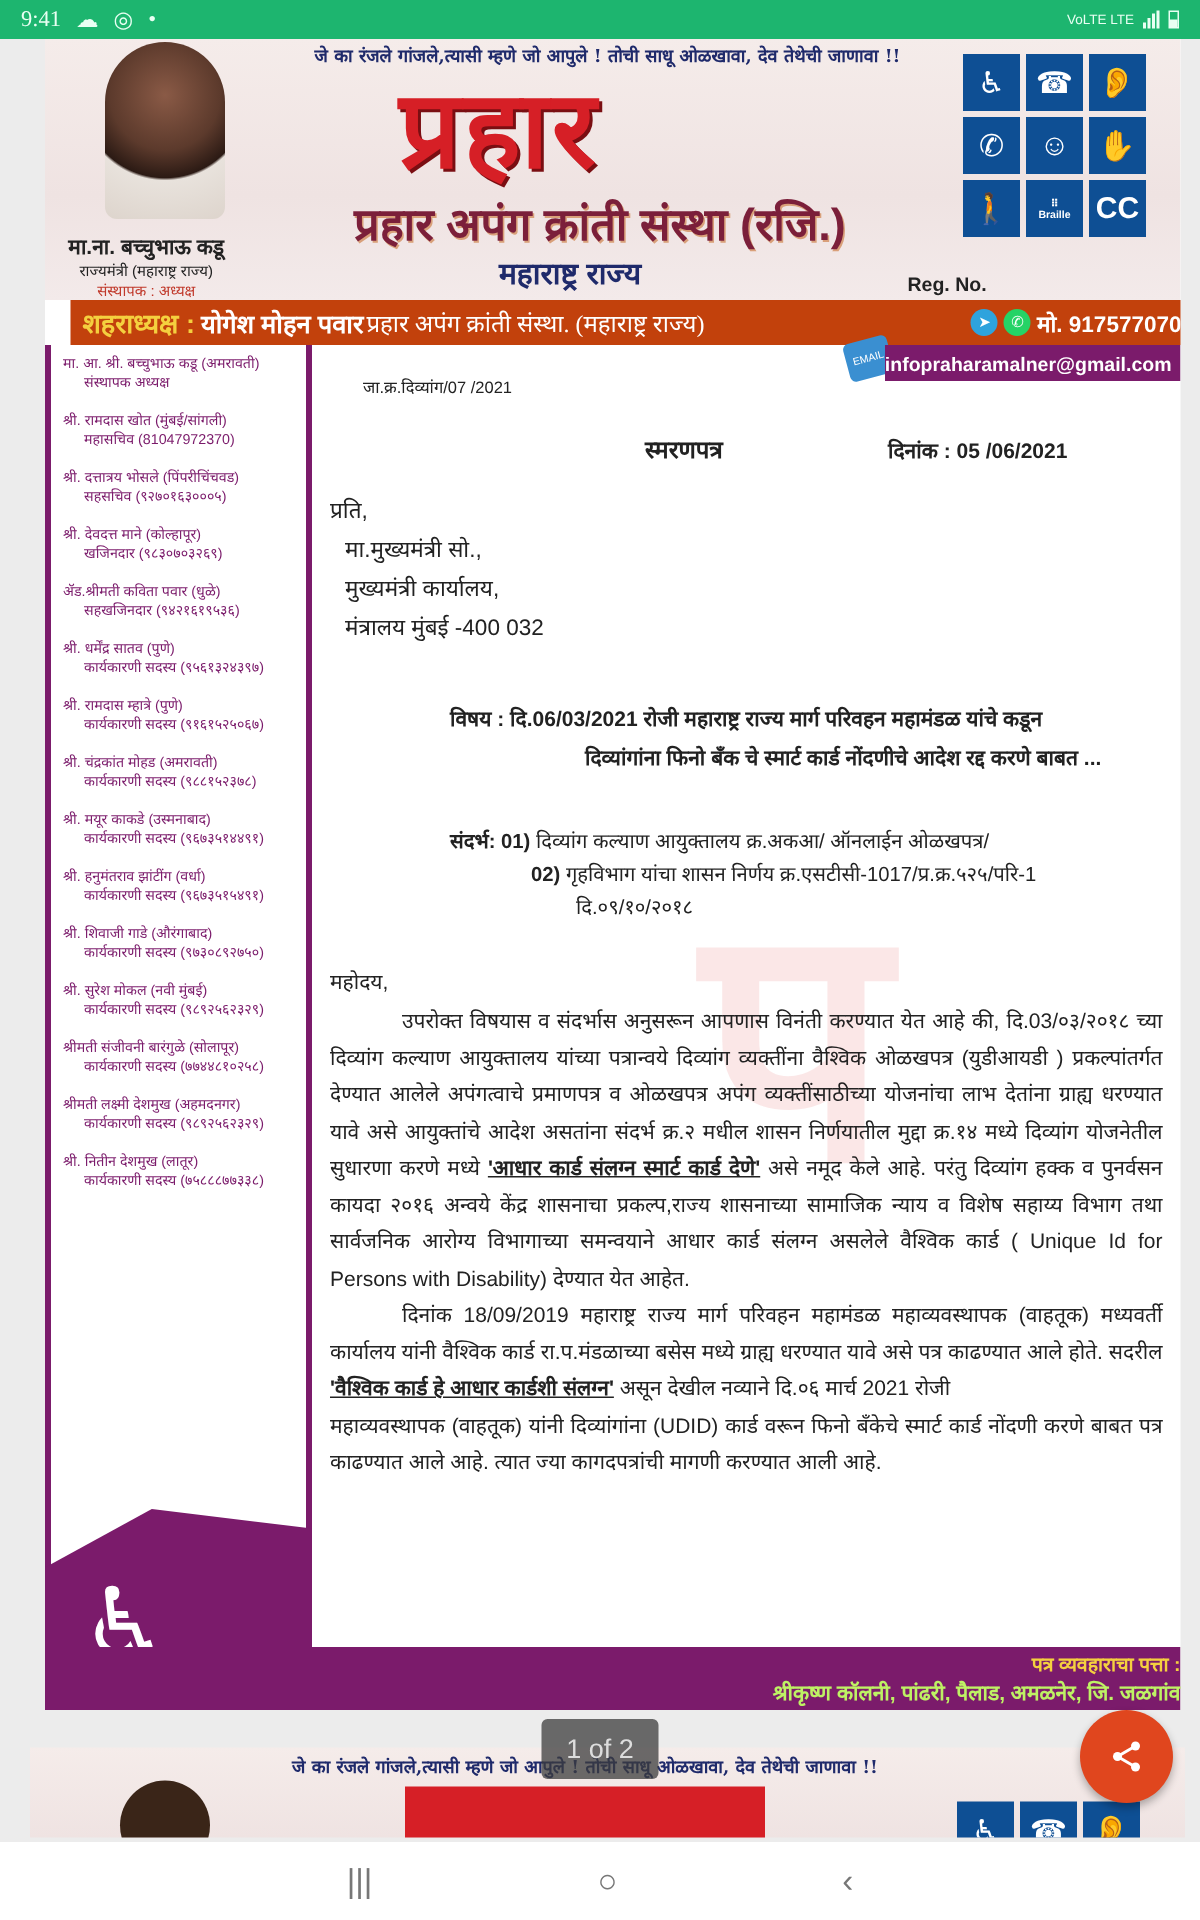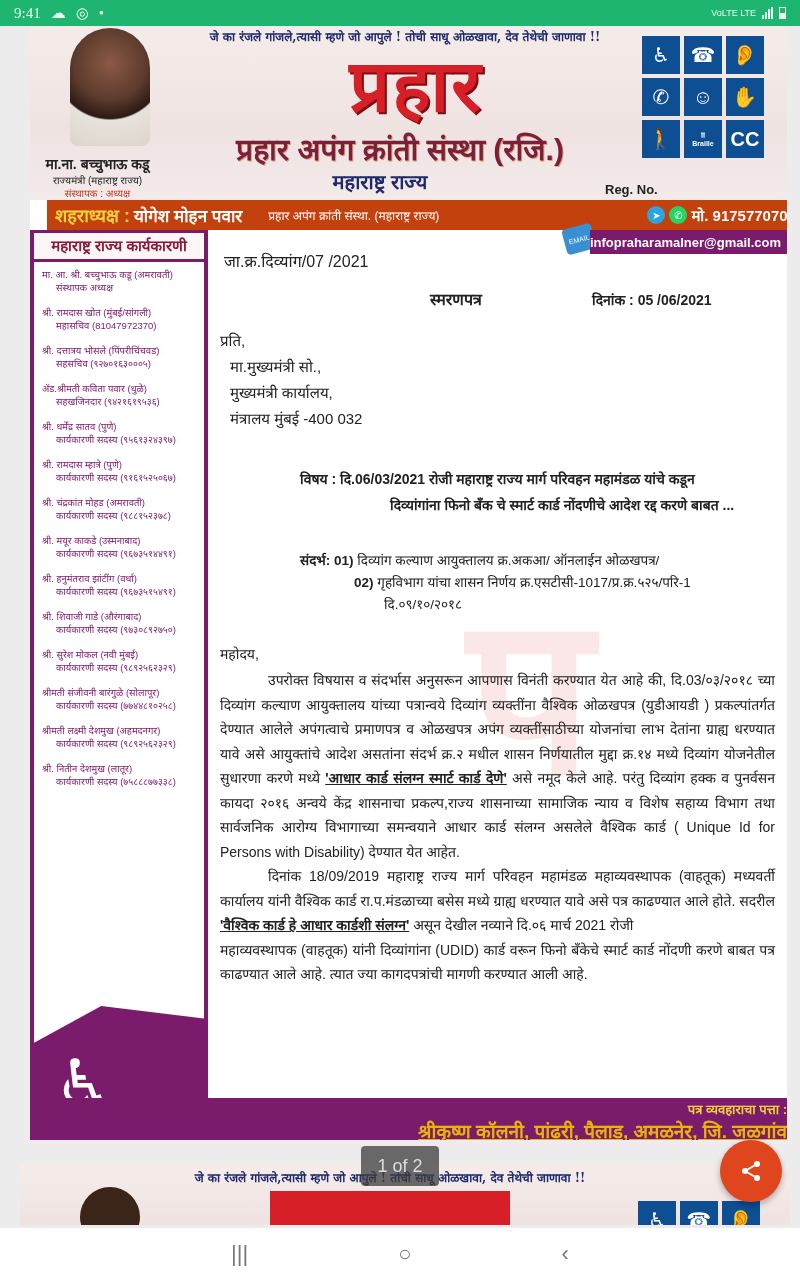--- a/index.html
+++ b/index.html
@@ -12,67 +12,67 @@
   .batt { width: 7px; height: 12px; border: 1px solid #e9fff3; position: relative; }
   .batt::after { content: ""; position: absolute; left: 0; right: 0; bottom: 0; height: 55%; background: #e9fff3; }
 
   .page { position: absolute; left: 30px; top: 26px; width: 757px; height: 1114px; background: #fff; overflow: hidden; }
   .header { position: absolute; left: 0; top: 0; width: 757px; height: 174px; background: linear-gradient(180deg,#f5ecea 0%,#efe3e2 60%,#f3eaea 100%); }
   .motto { position: absolute; left: 140px; top: 2px; width: 470px; text-align: center; font-size: 12px; font-weight: bold; color: #1f2a6b; font-family: "DejaVu Serif", serif; }
   .photo { position: absolute; left: 40px; top: 2px; width: 80px; height: 118px; border-radius: 40px 40px 8px 8px; background: radial-gradient(circle at 50% 30%, #8a5a46 0%, #5c3a2c 40%, #2b1a14 60%, #e8e2dc 62%, #ddd4cc 100%); }
   .leader-name { position: absolute; left: 0; top: 128px; width: 135px; text-align: center; font-size: 14px; font-weight: bold; color: #222; }
   .leader-role { position: absolute; left: 0; top: 147px; width: 135px; text-align: center; font-size: 10px; color: #222; }
   .leader-title { position: absolute; left: 0; top: 160px; width: 135px; text-align: center; font-size: 10px; color: #c0392b; }
-  .logo { position: absolute; left: 256px; top: 20px; width: 260px; height: 80px; color: #d61f26; font-size: 72px; font-weight: 900; text-align: center; line-height: 80px; letter-spacing: 2px; text-shadow: 2px 2px 0 #7a0e12; font-family: "DejaVu Sans", sans-serif; }
+  .logo { position: absolute; left: 236px; top: 20px; width: 260px; height: 80px; color: #d61f26; font-size: 72px; font-weight: 900; line-height: 80px; letter-spacing: 2px; text-shadow: 2px 2px 0 #7a0e12; font-family: "DejaVu Sans", sans-serif; }
   .org-name { position: absolute; left: 140px; top: 102px; width: 460px; text-align: center; font-size: 30px; font-weight: 900; color: #7b1f3a; text-shadow: 1px 1px 0 #d9a07a; }
   .org-state { position: absolute; left: 250px; top: 142px; width: 200px; text-align: center; font-size: 20px; font-weight: bold; color: #1f2a6b; }
   .icons-grid { position: absolute; left: 612px; top: 10px; width: 125px; display: grid; grid-template-columns: repeat(3, 38px); gap: 4px; }
   .icons-grid div { width: 38px; height: 38px; background: #0e4f94; color: #fff; display: flex; align-items: center; justify-content: center; font-size: 20px; font-weight: bold; }
   .icons-grid .braille { flex-direction: column; font-size: 7px; }
   .regno { position: absolute; left: 575px; top: 156px; font-size: 13px; font-weight: bold; color: #222; }
 
   .purplebar { position: absolute; left: 17px; top: 174px; width: 757px; height: 30px; background: #c2410c; display: flex; align-items: center; padding: 0 8px; }
   .pb-president { color: #f4d03f; font-size: 18px; font-weight: 900; }
   .pb-name { color: #fff; font-size: 17px; font-weight: bold; margin-left: 4px; }
-  .pb-org { color: #fff; font-size: 12px; margin-left: 26px; font-family: Liberation Sans, sans-serif; }
+  .pb-org { color: #fff; font-size: 16px; margin-left: 2px; font-family: Liberation Serif, serif; }
   .pb-contact { margin-left: auto; display: flex; align-items: center; gap: 4px; color: #fff; font-size: 15px; font-weight: bold; }
   .circ { width: 18px; height: 18px; border-radius: 50%; display: inline-flex; align-items: center; justify-content: center; font-size: 10px; color: #fff; }
   .email-bar { position: absolute; left: 560px; top: 204px; width: 197px; height: 24px; background: #7b1b6b; color: #fff; font-size: 13px; font-weight: bold; display: flex; align-items: center; justify-content: flex-end; padding-right: 6px; }
   .email-icon { position: absolute; left: 534px; top: 200px; width: 30px; height: 26px; background: #3a8fd1; border-radius: 4px; transform: rotate(-15deg); color: #fff; font-size: 7px; display: flex; align-items: center; justify-content: center; }
 
   .sidebar { position: absolute; left: 0; top: 204px; width: 178px; height: 910px; border: 4px solid #7b1b6b; border-top: none; background: #fff; }
   .sb-head { height: 32px; border-bottom: 3px solid #7b1b6b; border-top: 3px solid #7b1b6b; color: #8b1a3a; font-size: 15px; font-weight: bold; text-align: center; line-height: 26px; background: #fdf6f6; }
   .sb-list { padding: 6px 4px 0 8px; }
   .sb-item { margin-bottom: 12px; font-size: 9.5px; color: #7b1b6b; line-height: 13px; }
   .sb-item .n { display: block; }
   .sb-item .r { display: block; padding-left: 14px; }
   .sb-foot { position: absolute; left: -4px; bottom: 0; width: 178px; height: 130px; background: #7b1b6b; clip-path: polygon(0 30%, 40% 0, 100% 10%, 100% 100%, 0 100%); }
   .wheel { position: absolute; left: 20px; bottom: 16px; font-size: 64px; color: #fff; }
 
   .letter { position: absolute; left: 190px; top: 218px; width: 560px; color: #222; font-size: 14px; }
-  .ref-no { position: absolute; left: 4px; top: 6px; font-size: 16px; }
+  .ref-no { position: absolute; left: 22px; top: 6px; font-size: 11px; }
   .title { position: absolute; left: 210px; top: 44px; font-size: 16px; font-weight: bold; }
   .date { position: absolute; left: 372px; top: 46px; font-size: 14px; font-weight: bold; }
   .to { position: absolute; left: 0; top: 84px; font-size: 15px; line-height: 26px; }
   .to .i { padding-left: 10px; }
   .subject { position: absolute; left: 80px; top: 222px; width: 470px; font-size: 14px; font-weight: bold; line-height: 26px; }
   .subject .l2 { padding-left: 90px; }
   .refs { position: absolute; left: 80px; top: 306px; width: 470px; font-size: 13.5px; line-height: 22px; }
   .refs b { font-weight: bold; }
   .refs .ind2 { padding-left: 54px; }
   .refs .ind3 { padding-left: 84px; }
   .salute { position: absolute; left: 0; top: 400px; font-size: 14px; }
   .body { position: absolute; left: 0; top: 424px; width: 555px; font-size: 14px; line-height: 24.5px; text-align: justify; }
   .body p { text-indent: 48px; }
   .body u { font-weight: bold; }
   .watermark { position: absolute; left: 260px; top: 540px; width: 480px; height: 260px; color: rgba(220,60,60,0.12); font-size: 220px; font-weight: 900; text-align: center; line-height: 260px; pointer-events: none; }
 
   .footer { position: absolute; left: 0; top: 1072px; width: 757px; height: 42px; background: #7b1b6b; text-align: right; }
   .footer .f1 { color: #f4d03f; font-size: 13px; font-weight: bold; padding-top: 2px; }
-  .footer .f2 { color: #eab308; font-size: 19px; font-weight: bold; text-decoration: underline; }
+  .footer .f2 { color: #bef264; font-size: 14px; font-weight: bold; }
 
   .page2 { position: absolute; left: 20px; top: 1165px; width: 770px; height: 60px; background: linear-gradient(180deg,#f5ecea,#efe3e2); overflow: hidden; }
   .page2 .motto2 { position: absolute; left: 140px; top: 4px; width: 460px; text-align: center; font-size: 12px; font-weight: bold; color: #1f2a6b; font-family: "DejaVu Serif", serif; }
   .page2 .logo2 { position: absolute; left: 250px; top: 26px; width: 240px; height: 40px; background: #d61f26; }
   .page2 .photo2 { position: absolute; left: 60px; top: 22px; width: 60px; height: 60px; border-radius: 30px; background: #3a2518; }
   .page2 .ic { position: absolute; top: 36px; width: 38px; height: 38px; background: #0e4f94; color: #fff; display: flex; align-items: center; justify-content: center; font-size: 20px; }
 
   .page-indicator { position: absolute; left: 361px; top: 1146px; width: 78px; height: 40px; background: rgba(60,60,60,0.75); color: #ddd; font-size: 18px; border-radius: 4px; text-align: center; line-height: 40px; }
   .share-fab { position: absolute; left: 720px; top: 1140px; width: 62px; height: 62px; border-radius: 50%; background: #e0461e; color: #fff; display: flex; align-items: center; justify-content: center; box-shadow: 0 3px 6px rgba(0,0,0,0.3); }
 
@@ -135,33 +135,36 @@
     <span class="pb-contact">
       <span class="circ" style="background:#2ea3dd">➤</span>
       <span class="circ" style="background:#25d366">✆</span>
       <span>मो. 9175770707</span>
     </span>
   </div>
   <div class="email-icon">EMAIL</div>
   <div class="email-bar">infopraharamalner@gmail.com</div>
 
   <div class="sidebar">
-    <div class="sb-head">महाराष्ट्र राज्य कार्यकारणी</div>
     <div class="sb-list">
       <div class="sb-item">
           <span class="n">मा. आ. श्री. बच्चुभाऊ कडू (अमरावती)</span>
           <span class="r">संस्थापक अध्यक्ष</span>
         </div>
       <div class="sb-item">
           <span class="n">श्री. रामदास खोत (मुंबई/सांगली)</span>
           <span class="r">महासचिव (81047972370)</span>
         </div>
       <div class="sb-item">
           <span class="n">श्री. दत्तात्रय भोसले (पिंपरीचिंचवड)</span>
           <span class="r">सहसचिव (९२७०१६३०००५)</span>
+        </div>
+      <div class="sb-item">
+          <span class="n">श्री. देवदत्त माने (कोल्हापूर)</span>
+          <span class="r">खजिनदार (९८३०७०३२६९)</span>
         </div>
       <div class="sb-item">
           <span class="n">ॲड.श्रीमती कविता पवार (धुळे)</span>
           <span class="r">सहखजिनदार (९४२१६१९५३६)</span>
         </div>
       <div class="sb-item">
           <span class="n">श्री. धर्मेंद्र सातव (पुणे)</span>
           <span class="r">कार्यकारणी सदस्य (९५६१३२४३९७)</span>
         </div>
       <div class="sb-item">

